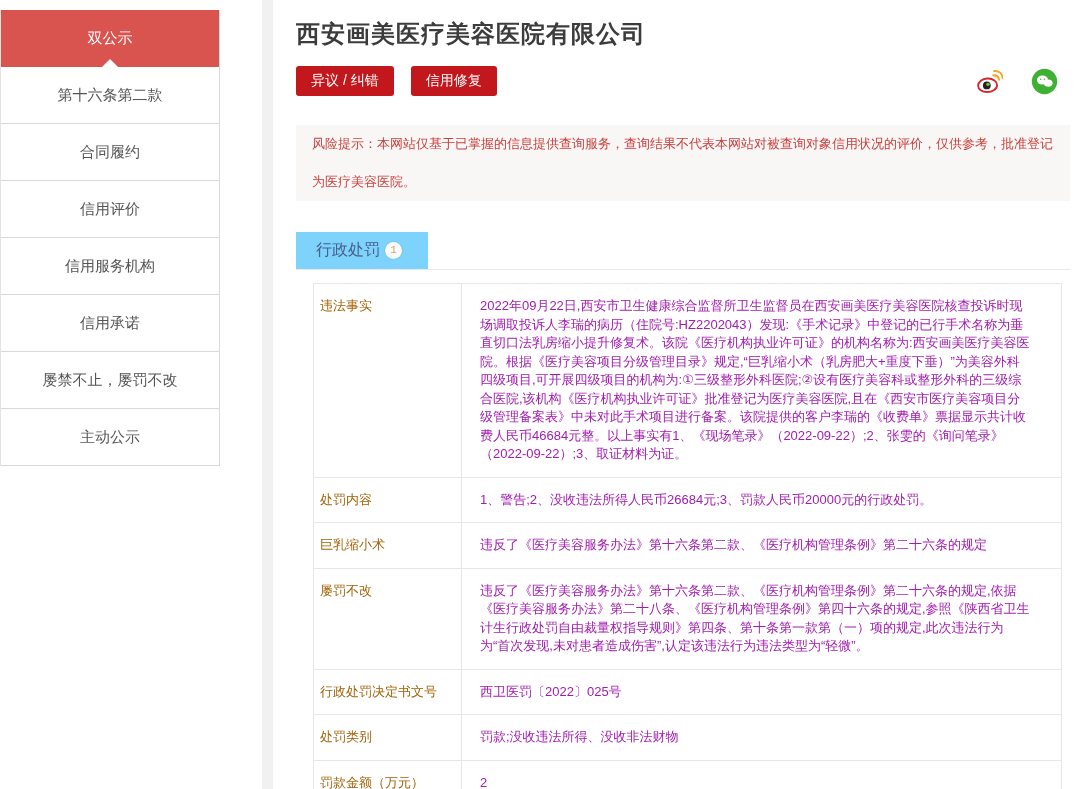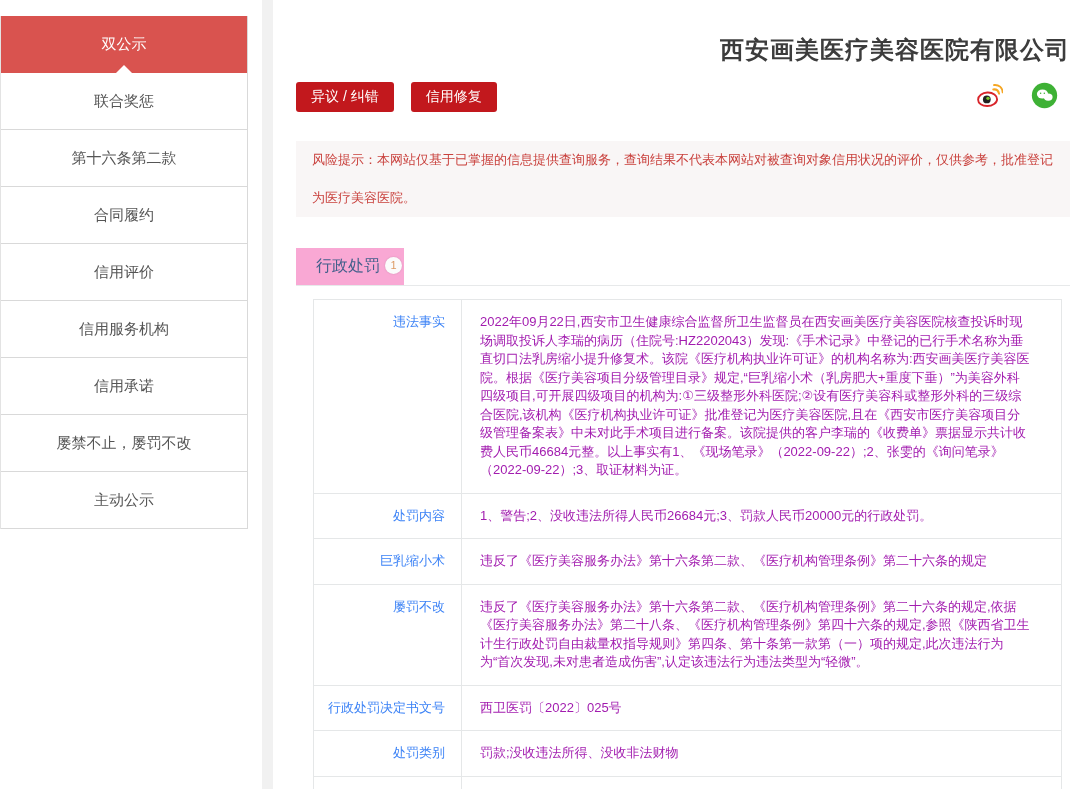--- a/index.html
+++ b/index.html
@@ -1,62 +1,61 @@
 <!DOCTYPE html>
 <html><head>
 <meta charset="utf-8">
 <style>
   * { margin:0; padding:0; box-sizing:border-box; }
   html,body { background:#fff; }
   body { font-family:"Liberation Sans","DejaVu Sans",sans-serif; color:#555; }
   .page { position:relative; width:1080px; height:789px; overflow:hidden; background:#fff; }
 
   
-  .sidebar { position:absolute; left:0; top:16px; width:248px; border-left:1px solid #e3e3e3; border-right:1px solid #d9d9d9; background:#fff; }
+  .sidebar { position:absolute; left:0; top:10px; width:220px; border-left:1px solid #e3e3e3; border-right:1px solid #d9d9d9; background:#fff; }
   .side-item { position:relative; height:57px; line-height:56px; text-align:center; font-size:15px; color:#555;
                border-bottom:1px solid #d9d9d9; cursor:pointer; background:#fff; }
   .side-item.active { background:#d9534f; color:#fff; border-bottom:none; }
   .side-item.active::after { content:""; position:absolute; left:50%; bottom:0; transform:translateX(-50%);
                width:0; height:0; border-left:8px solid transparent; border-right:8px solid transparent; border-bottom:8px solid #fff; }
 
   
   .scroll-strip { position:absolute; left:262px; top:0; width:11px; height:789px; background:#f1f1f1; }
 
   
   .main { position:absolute; left:296px; top:0; width:774px; }
-  .page-title { margin-top:34px; text-align:right; font-size:24px; font-weight:600; color:#3c3c3c; letter-spacing:1px; }
+  .page-title { margin-top:18px; text-align:left; font-size:24px; font-weight:600; color:#3c3c3c; letter-spacing:1px; }
 
-  .toolbar { display:flex; align-items:flex-start; margin-top:16px; }
+  .toolbar { display:flex; align-items:center; margin-top:16px; }
   .red-btn { display:inline-block; background:#c2181d; color:#fff; font-size:14px; border:none; border-radius:3px;
              padding:6px 15px; margin-right:17px; cursor:pointer; font-family:inherit; }
   .share-icons { margin-left:auto; display:flex; align-items:center; padding-right:12px; }
   .share-icons .icon { width:27px; height:27px; margin-left:28px; cursor:pointer; }
 
   .risk-box { margin-top:29px; background:#f9f6f6; color:#c9413d; font-size:13px; line-height:38px; padding:0 16px; }
 
   .tab-row { margin-top:31px; border-bottom:1px solid #e7e9ea; }
-  .tab { display:inline-block; background:#f9a8d4; padding:8px 2px 8px 20px; font-size:16px; color:#44608c; cursor:pointer; }
+  .tab { display:inline-block; background:#7dd3fc; padding:8px 26px 8px 20px; font-size:16px; color:#44608c; cursor:pointer;font-family:Liberation Mono, monospace; }
   .tab-badge { display:inline-block; width:17px; height:17px; line-height:17px; margin-left:5px; border-radius:50%;
                background:#fbfbfb; color:#dd9a62; font-size:11px; text-align:center; vertical-align:2px; box-shadow:0 0 2px rgba(0,0,0,.15); }
 
   table.penalty { margin:13px 0 0 17px; width:749px; border-collapse:collapse; background:#fff; table-layout:fixed; }
   table.penalty td { border:1px solid #e5e7e8; font-size:13px; vertical-align:top; }
-  td.lbl { width:148px; text-align:right; color:#3b82f6; padding:13px 16px 13px 6px; line-height:18px; }
+  td.lbl { width:148px; color:#a16207; padding:13px 16px 13px 6px; line-height:18px; }
   td.val { color:#a21caf; padding:13px 30px 13px 18px; line-height:18.5px; }
 
   svg { display:block; }
 </style>
 </head>
 <body>
 
 <div class="page">
 
   <div class="sidebar">
     <div class="side-item active">双公示</div>
-    <div class="side-item">联合奖惩</div>
     <div class="side-item">第十六条第二款</div>
     <div class="side-item">合同履约</div>
     <div class="side-item">信用评价</div>
     <div class="side-item">信用服务机构</div>
     <div class="side-item">信用承诺</div>
     <div class="side-item">屡禁不止，屡罚不改</div>
     <div class="side-item">主动公示</div>
   </div>
 
   <div class="scroll-strip"></div>

